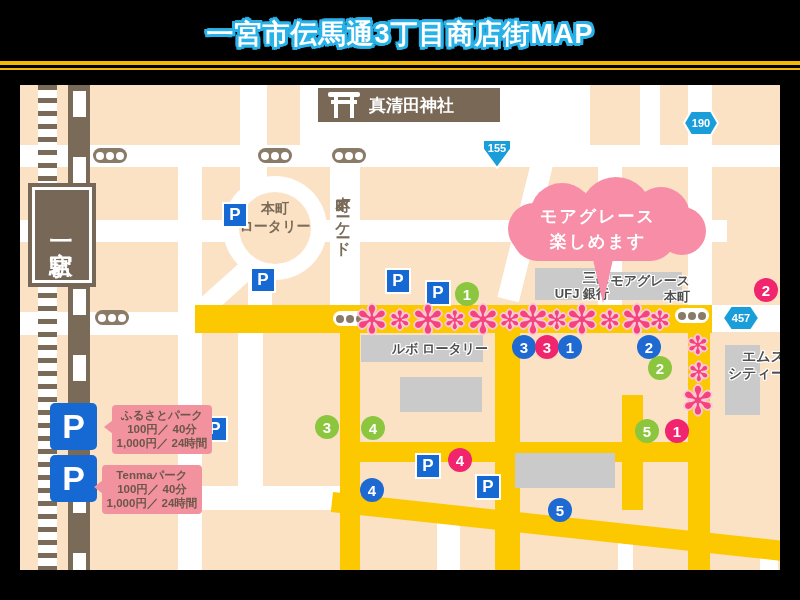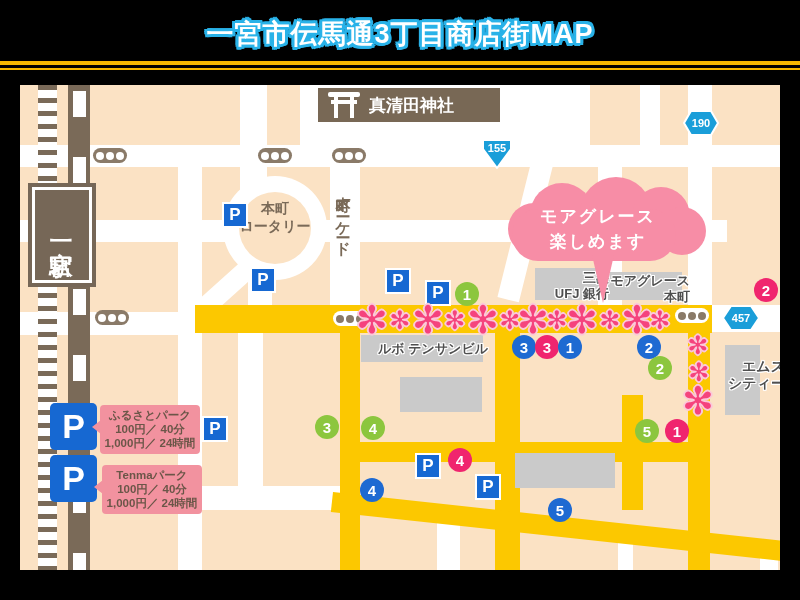--- a/index.html
+++ b/index.html
@@ -213,37 +213,37 @@
     <text x="19" y="19" font-size="11" text-anchor="middle">457</text>
   </svg>
 
   <div class="bld" style="left:515px;top:183px;width:64px;height:32px;"></div>
   <div class="bld-label" style="left:505px;top:185px;width:84px;">三菱
 UFJ 銀行</div>
   <div class="bld" style="left:588px;top:187px;width:74px;height:28px;"></div>
   <div class="bld-label" style="left:580px;top:188px;width:90px;">モアグレース
 本町</div>
   <div class="bld" style="left:341px;top:250px;width:122px;height:27px;"></div>
-  <div class="bld-label" style="left:328px;top:256px;width:140px;">ルボ テンサンビル</div>
+  <div class="bld-label" style="left:328px;top:256px;width:140px;">ルボ ロータリー</div>
   <div class="bld" style="left:380px;top:292px;width:82px;height:35px;"></div>
   <div class="bld" style="left:495px;top:368px;width:100px;height:35px;"></div>
   <div class="bld" style="left:705px;top:260px;width:35px;height:70px;"></div>
-  <div class="bld-label" style="left:675px;top:273px;width:90px;font-size:14px;">エムズ
+  <div class="bld-label" style="left:675px;top:263px;width:90px;font-size:14px;">エムズ
 シティー</div>
 
   <div class="p-small" style="left:202px;top:117px;">P</div>
   <div class="p-small" style="left:230px;top:182px;">P</div>
   <div class="p-small" style="left:365px;top:183px;">P</div>
   <div class="p-small" style="left:405px;top:195px;">P</div>
   <div class="p-small" style="left:182px;top:331px;">P</div>
   <div class="p-small" style="left:395px;top:368px;">P</div>
   <div class="p-small" style="left:455px;top:389px;">P</div>
 
   <div class="p-big" style="left:30px;top:318px;">P</div>
-  <div class="plabel" style="left:80px;top:320px;">
+  <div class="plabel" style="left:92px;top:320px;">
     <div>ふるさとパーク</div>
     <div>100円／ 40分</div>
     <div>1,000円／ 24時間</div>
   </div>
   <div class="p-big" style="left:30px;top:370px;">P</div>
   <div class="plabel" style="left:82px;top:380px;">
     <div>Tenmaパーク</div>
     <div>100円／ 40分</div>
     <div>1,000円／ 24時間</div>
   </div>

